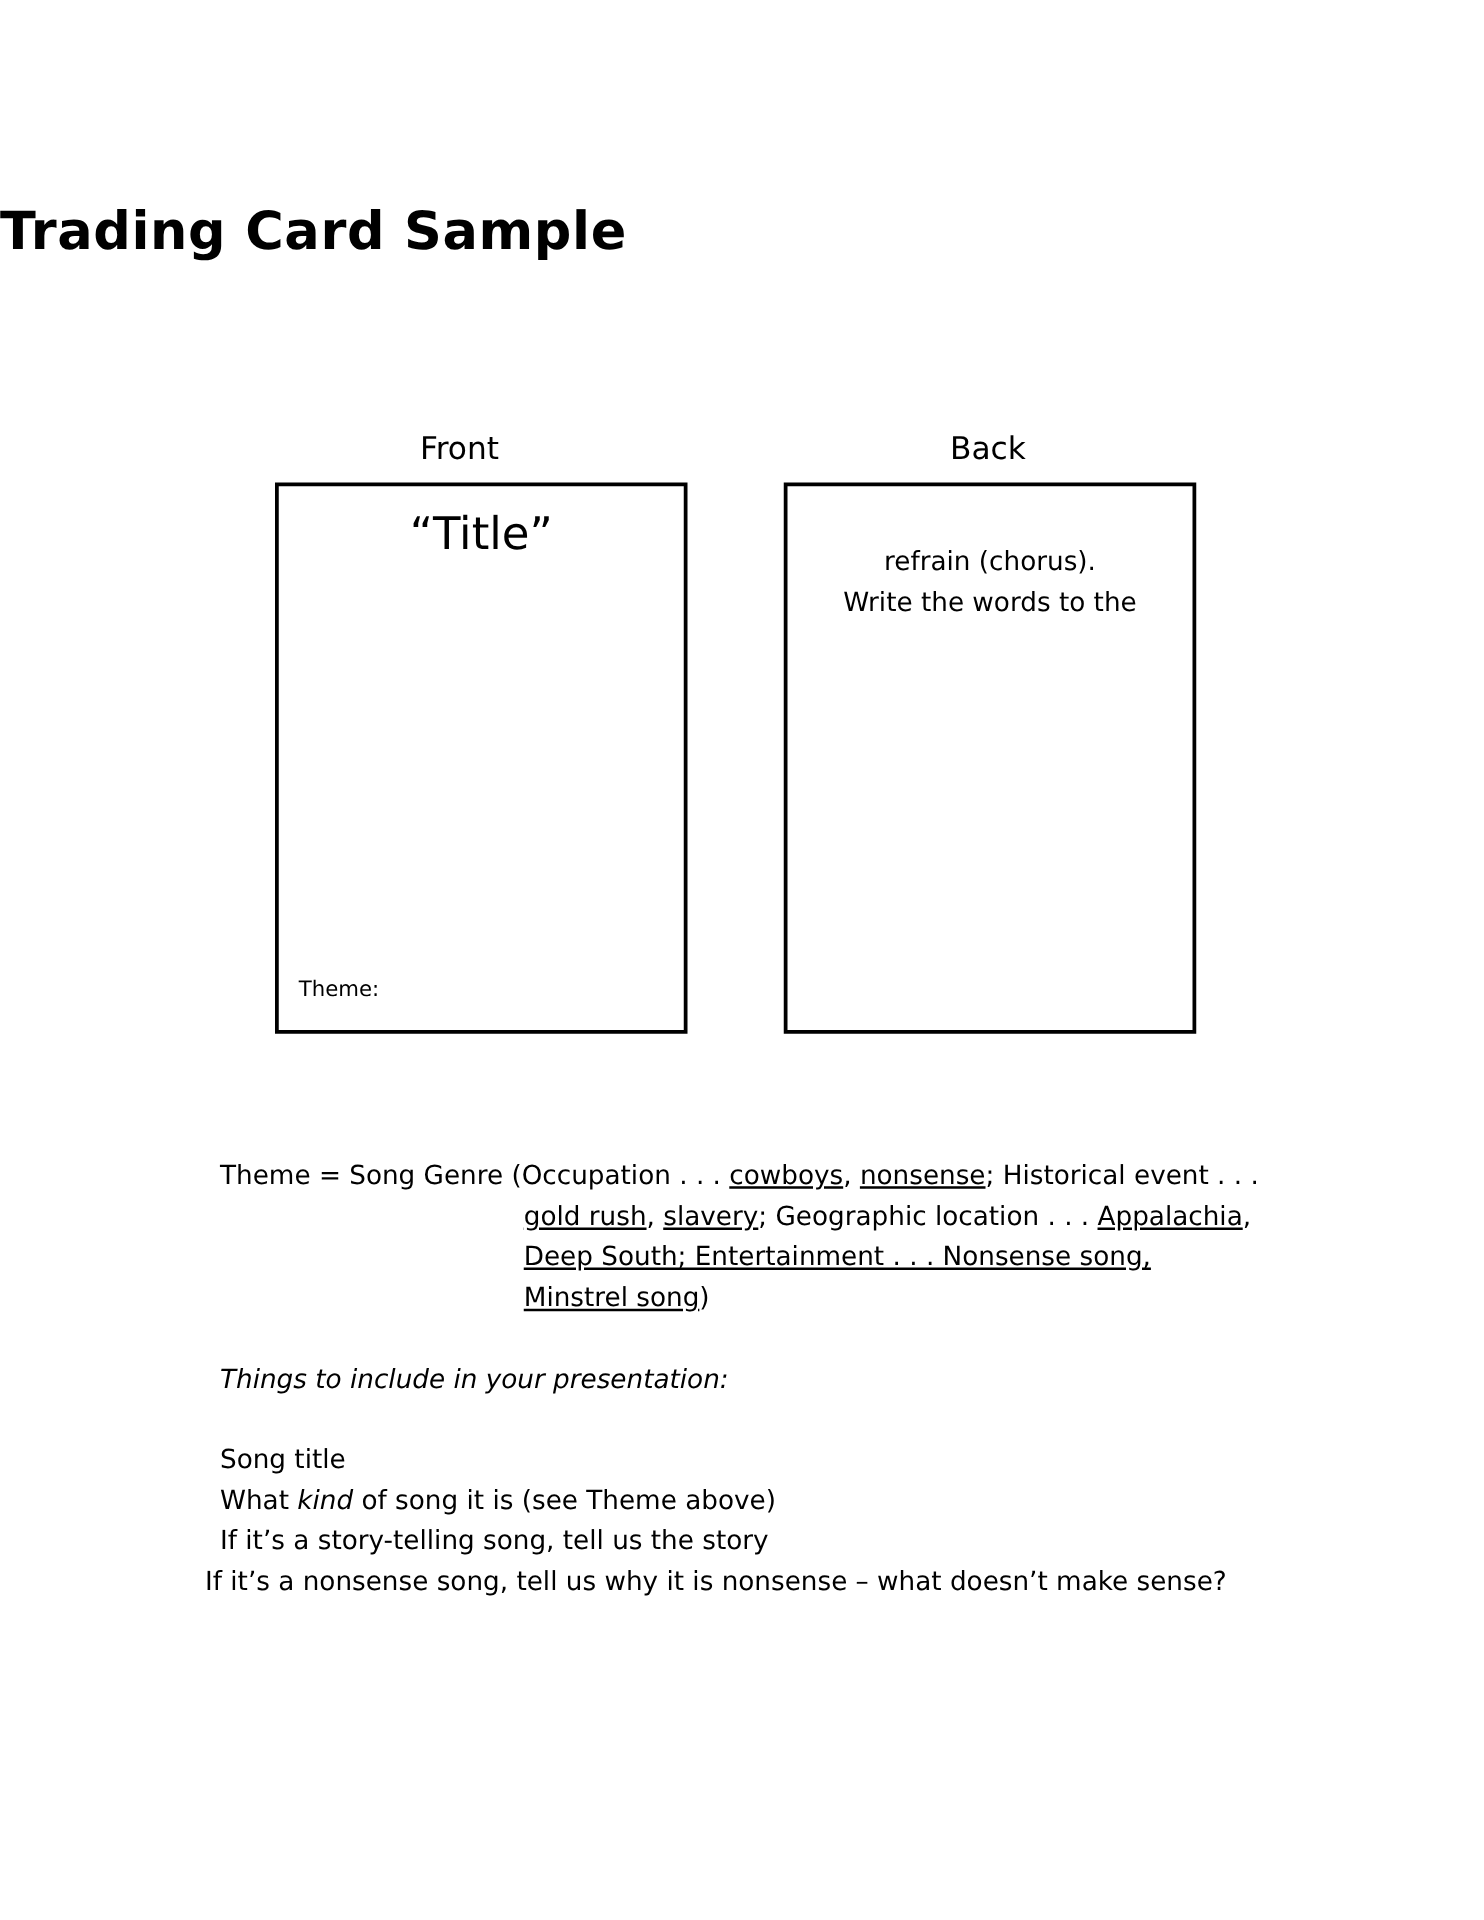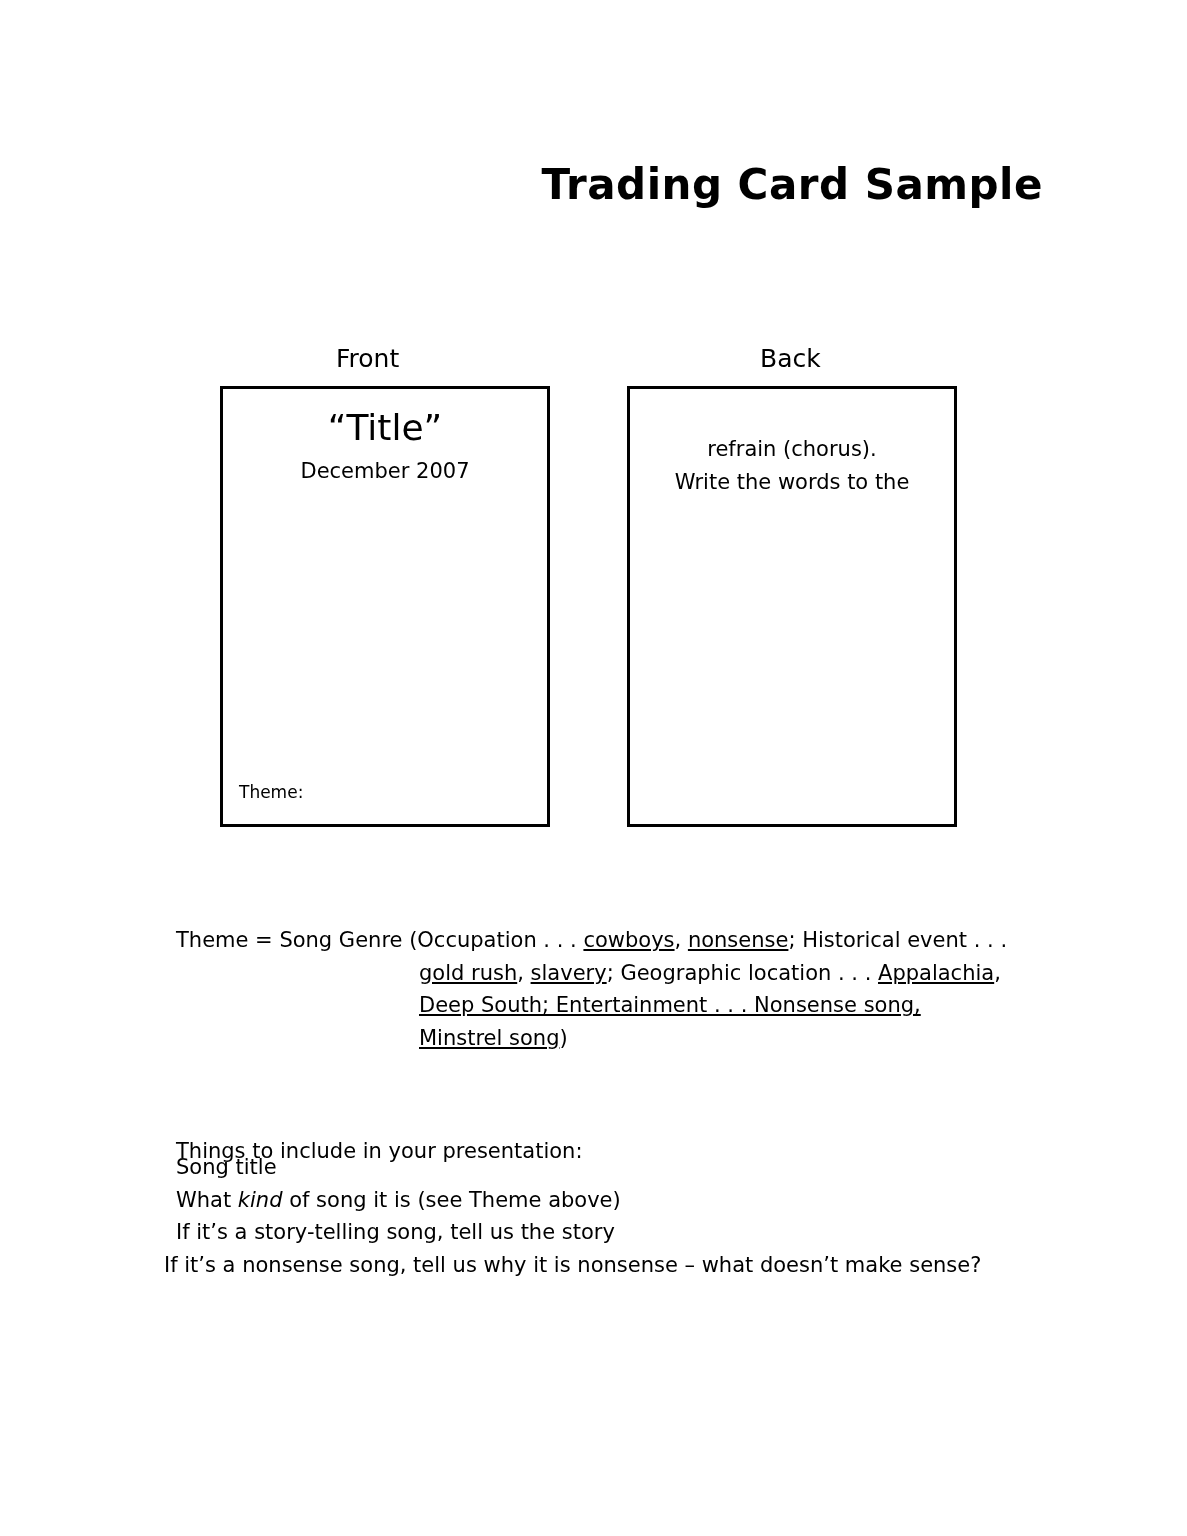--- a/index.html
+++ b/index.html
@@ -1,18 +1,18 @@
 <!DOCTYPE html>
 <html><head>
 <meta charset="utf-8">
 <style>
   html, body { margin:0; padding:0; background:#fff; }
   body { width:1187px; height:1536px; position:relative; overflow:hidden;
          font-family:"DejaVu Sans", sans-serif; color:#000; }
-  .title { position:absolute; top:160px; left:0; width:1043px; text-align:right;
+  .title { position:absolute; top:160px; left:0; width:1043px; text-align:left;
            font-size:42px; font-weight:bold; letter-spacing:0.5px; }
   .label { position:absolute; top:344px; font-size:25px; }
   .card { position:absolute; top:386px; width:330px; height:441px;
           border:3px solid #000; box-sizing:border-box; }
   .card-title { position:absolute; top:18px; left:0; width:100%; text-align:center; font-size:36px; }
   .card-date { position:absolute; top:70px; left:0; width:100%; text-align:center; font-size:21px; }
   .card-theme { position:absolute; left:16px; bottom:22px; font-size:17px; }
   .card-back-text { position:absolute; top:44px; left:0; width:100%; text-align:center; font-size:21px; line-height:33px; }
   .txt { position:absolute; font-size:21px; white-space:nowrap; }
   u { text-decoration:underline; }
@@ -20,21 +20,20 @@
 </head>
 <body>
 
 <div class="title">Trading Card Sample</div>
 
 <div class="label" style="left:336px;">Front</div>
 <div class="label" style="left:760px;">Back</div>
 
 <div class="card" style="left:220px;">
   <div class="card-title">“Title”</div>
-  <div class="card-date">December 2007</div>
   <div class="card-theme">Theme:</div>
 </div>
 
 <div class="card" style="left:627px;">
   <div class="card-back-text">
     <div>refrain (chorus).</div>
     <div>Write the words to the</div>
   </div>
 </div>
 
@@ -44,20 +43,20 @@
 <div class="txt" style="left:419px; top:961px;">
   <u>gold rush</u>, <u>slavery</u><span>; Geographic location . . . </span><u>Appalachia</u>,
 </div>
 <div class="txt" style="left:419px; top:993px;">
   <u>Deep South; Entertainment . . . Nonsense song,</u>
 </div>
 <div class="txt" style="left:419px; top:1026px;">
   <u>Minstrel song</u><span>)</span>
 </div>
 
-<div class="txt" style="left:176px; top:1139px;">Things to include in your presentation:</div>
+<div class="txt" style="left:176px; top:1091px;font-style:italic;">Things to include in your presentation:</div>
 
 <div class="txt" style="left:176px; top:1155px;">Song title</div>
 <div class="txt" style="left:176px; top:1188px;">
   <span>What </span><em>kind</em><span> of song it is (see Theme above)</span>
 </div>
 <div class="txt" style="left:176px; top:1220px;">If it’s a story-telling song, tell us the story</div>
 <div class="txt" style="left:164px; top:1253px;">If it’s a nonsense song, tell us why it is nonsense – what doesn’t make sense?</div>
 
 </body></html>

